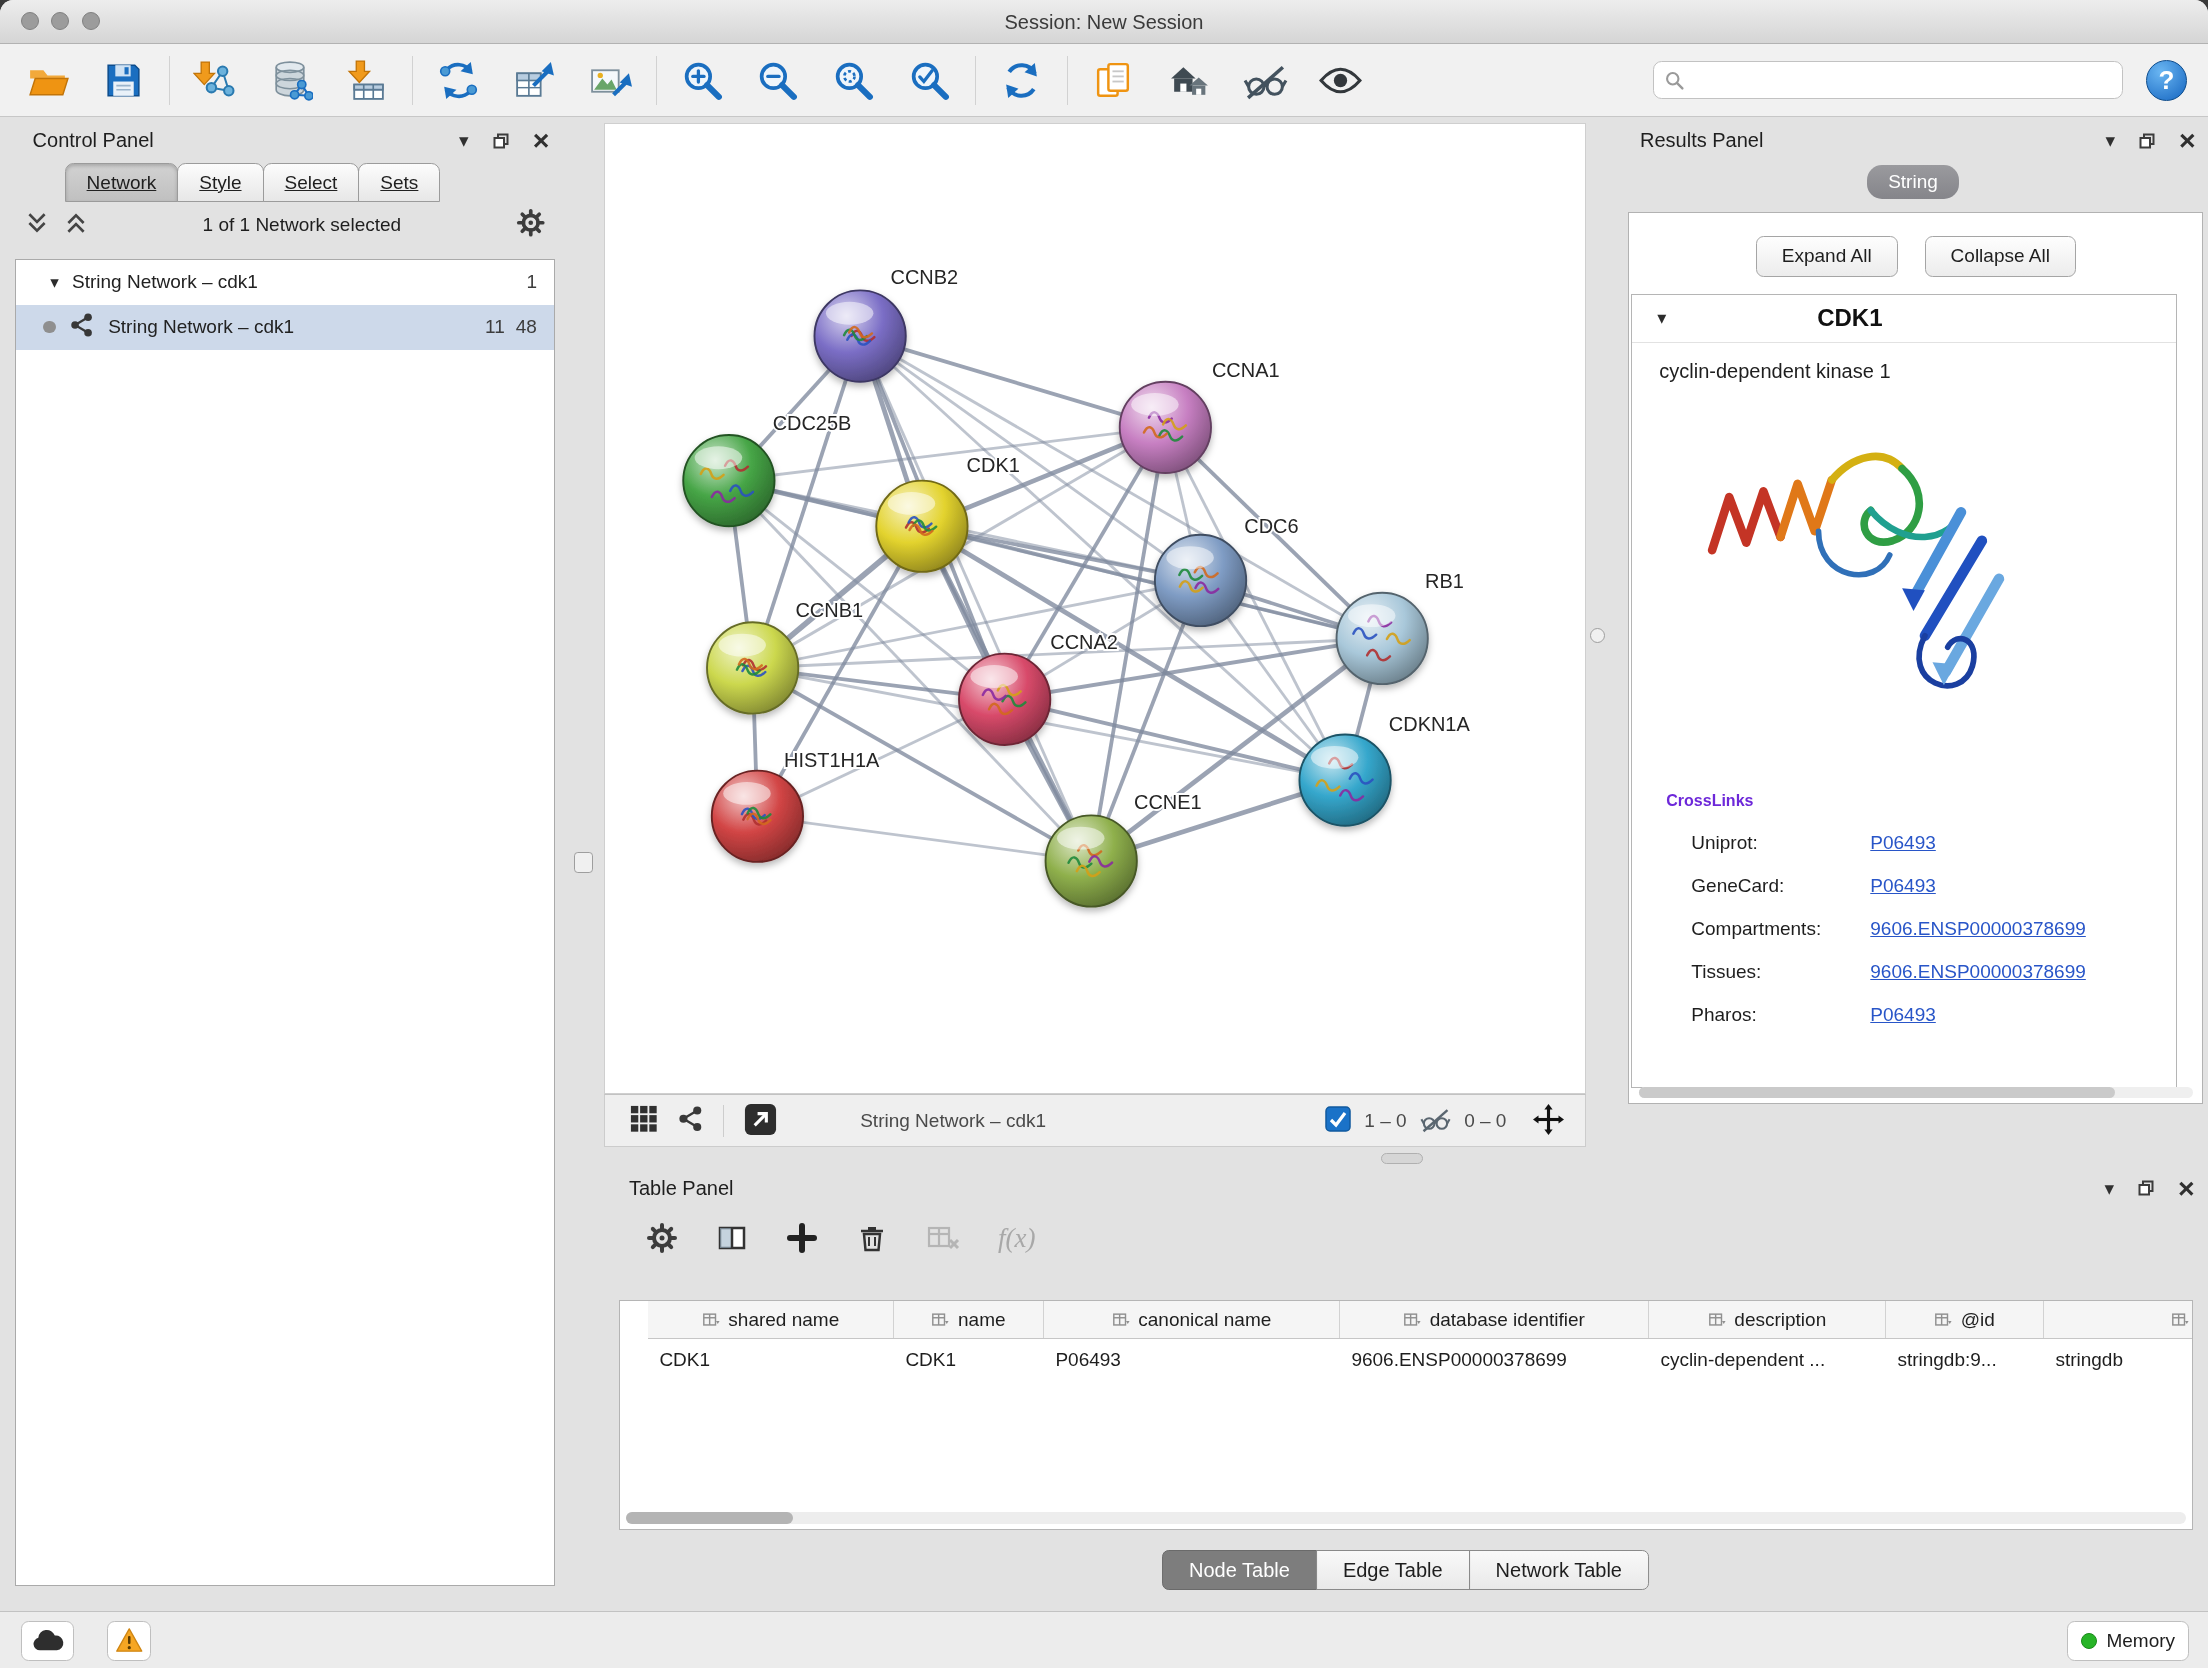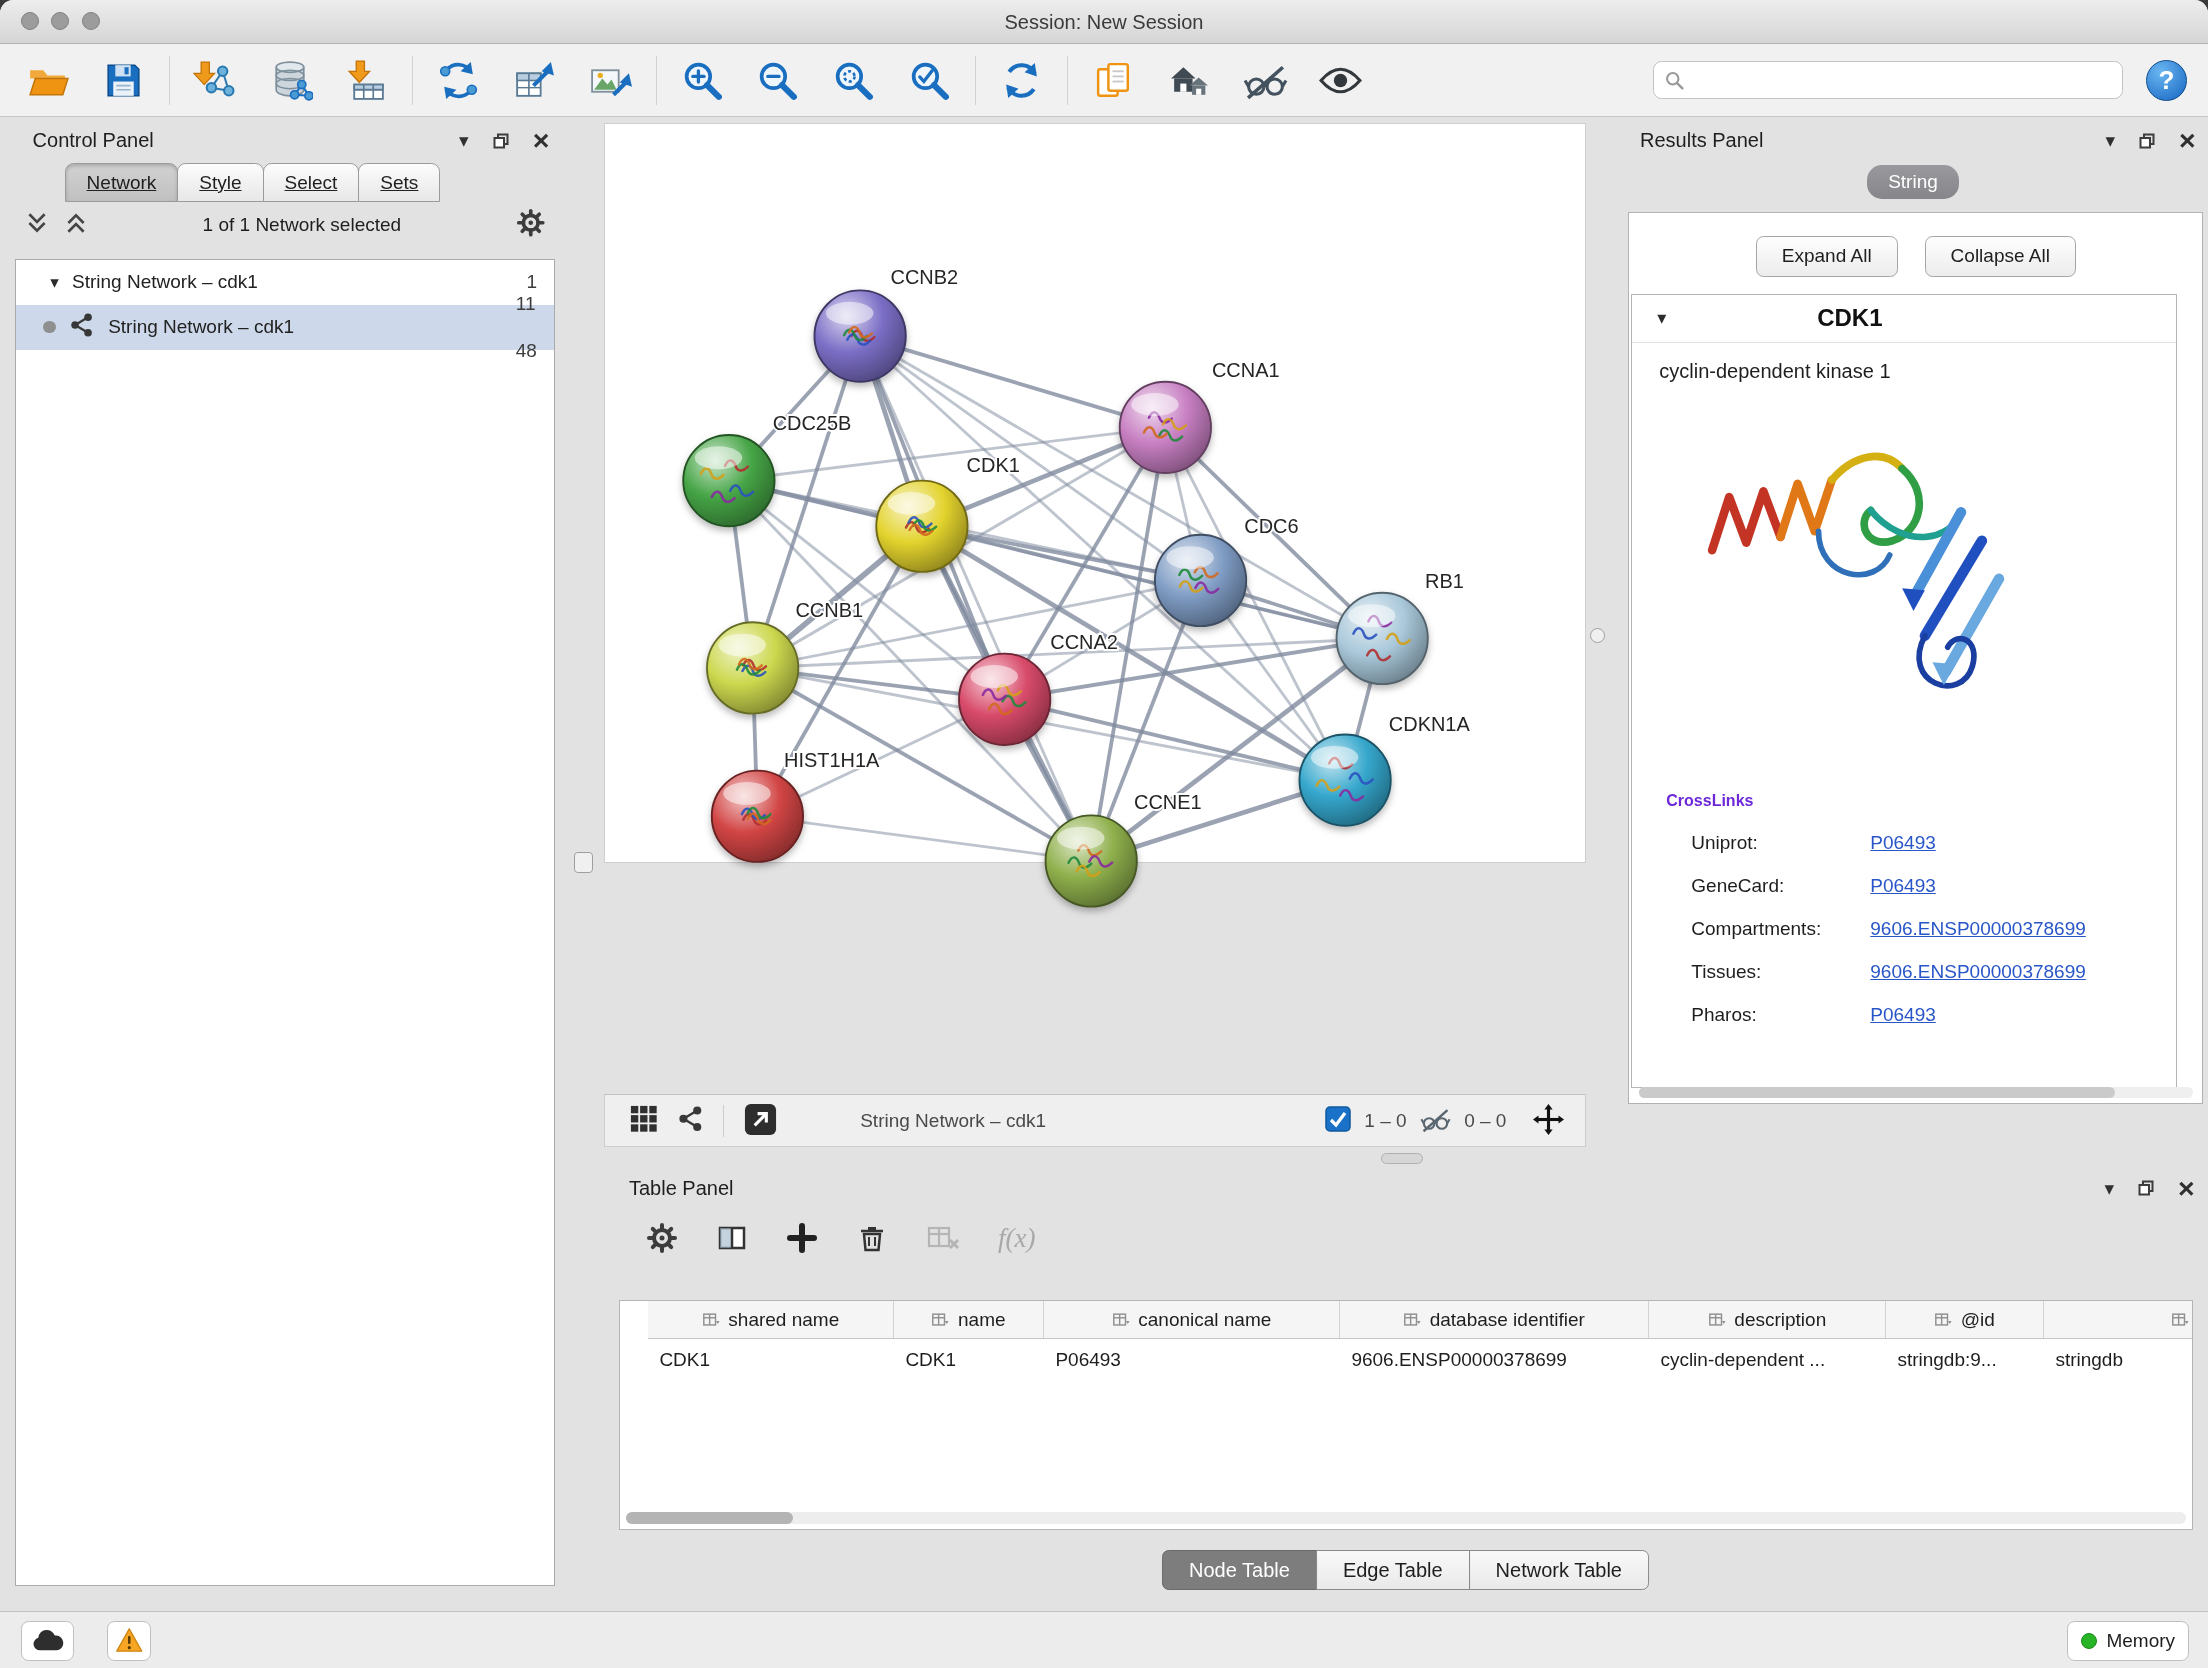--- a/index.html
+++ b/index.html
@@ -34,24 +34,24 @@
 .cp-tab.sel{background:linear-gradient(#d2d2d2,#c0c0c0);box-shadow:inset 0 1.9px 3.8px rgba(0,0,0,.2);}
 .cp-selrow{display:flex;align-items:center;height:46px;padding:0 17px;gap:15px;}
 .cp-summary{flex:1;text-align:center;font-size:19px;color:#1e1e1e;}
 #tree{position:absolute;left:7.6px;right:7.6px;top:135px;bottom:7.6px;background:#fff;border:1px solid #aaa;}
 .tree-row{display:flex;align-items:center;height:45px;font-size:19px;gap:13.3px;}
 .tree-row.root{padding:0 17px 0 34px;}
 .tree-row.network{padding:0 11.4px 0 27px;}
 .tree-row.selected{background:#cdd9ea;}
 .tree-tri{font-size:17px;color:#2c2c2c;}
 .tree-bullet{width:12.4px;height:12.4px;border-radius:50%;background:#8f8f8f;flex:none;}
-.tree-nums{margin-left:auto;display:flex;gap:25px;color:#3c3c3c;padding-right:5.7px;flex-direction:column;}
+.tree-nums{margin-left:auto;display:flex;gap:11px;color:#3c3c3c;padding-right:5.7px;}
 .tree-count{margin-left:auto;color:#3c3c3c;}
 
-#net-canvas{position:absolute;left:604px;top:4.8px;width:982px;height:740px;background:#fff;border:1px solid #cfcfcf;}
+#net-canvas{position:absolute;left:604px;top:4.8px;width:982px;height:971px;background:#fff;border:1px solid #cfcfcf;}
 #net-nav{position:absolute;left:604px;top:976px;width:982px;height:53px;background:#efefef;border:1px solid #ccc;border-top:1px solid #c2c2c2;display:flex;align-items:center;gap:19px;padding:0 21px 0 25px;}
 .nav-title{font-size:19px;color:#4a4a4a;margin-left:63px;}
 .nav-count{font-size:19px;color:#4a4a4a;}
 .nav-vsep{width:1px;height:32px;background:#cdcdcd;}
 .nav-right{margin-left:auto;display:flex;align-items:center;gap:13.3px;}
 .node-label{font-size:21px;fill:#252525;paint-order:stroke;stroke:#fff;stroke-width:4px;font-family:"Liberation Sans",sans-serif;}
 
 .h-handle{position:absolute;left:1381px;top:1035px;width:42px;height:10.5px;border-radius:5.7px;background:#d6d6d6;border:1px solid #b0b0b0;}
 .v-handle-left{position:absolute;left:574px;top:734px;width:19px;height:21px;border-radius:3.8px;background:#f0f0f0;border:1px solid #9e9e9e;}
 .v-handle-right{position:absolute;left:1590px;top:510px;width:15px;height:15px;border-radius:50%;background:#f0f0f0;border:1px solid #9e9e9e;}

